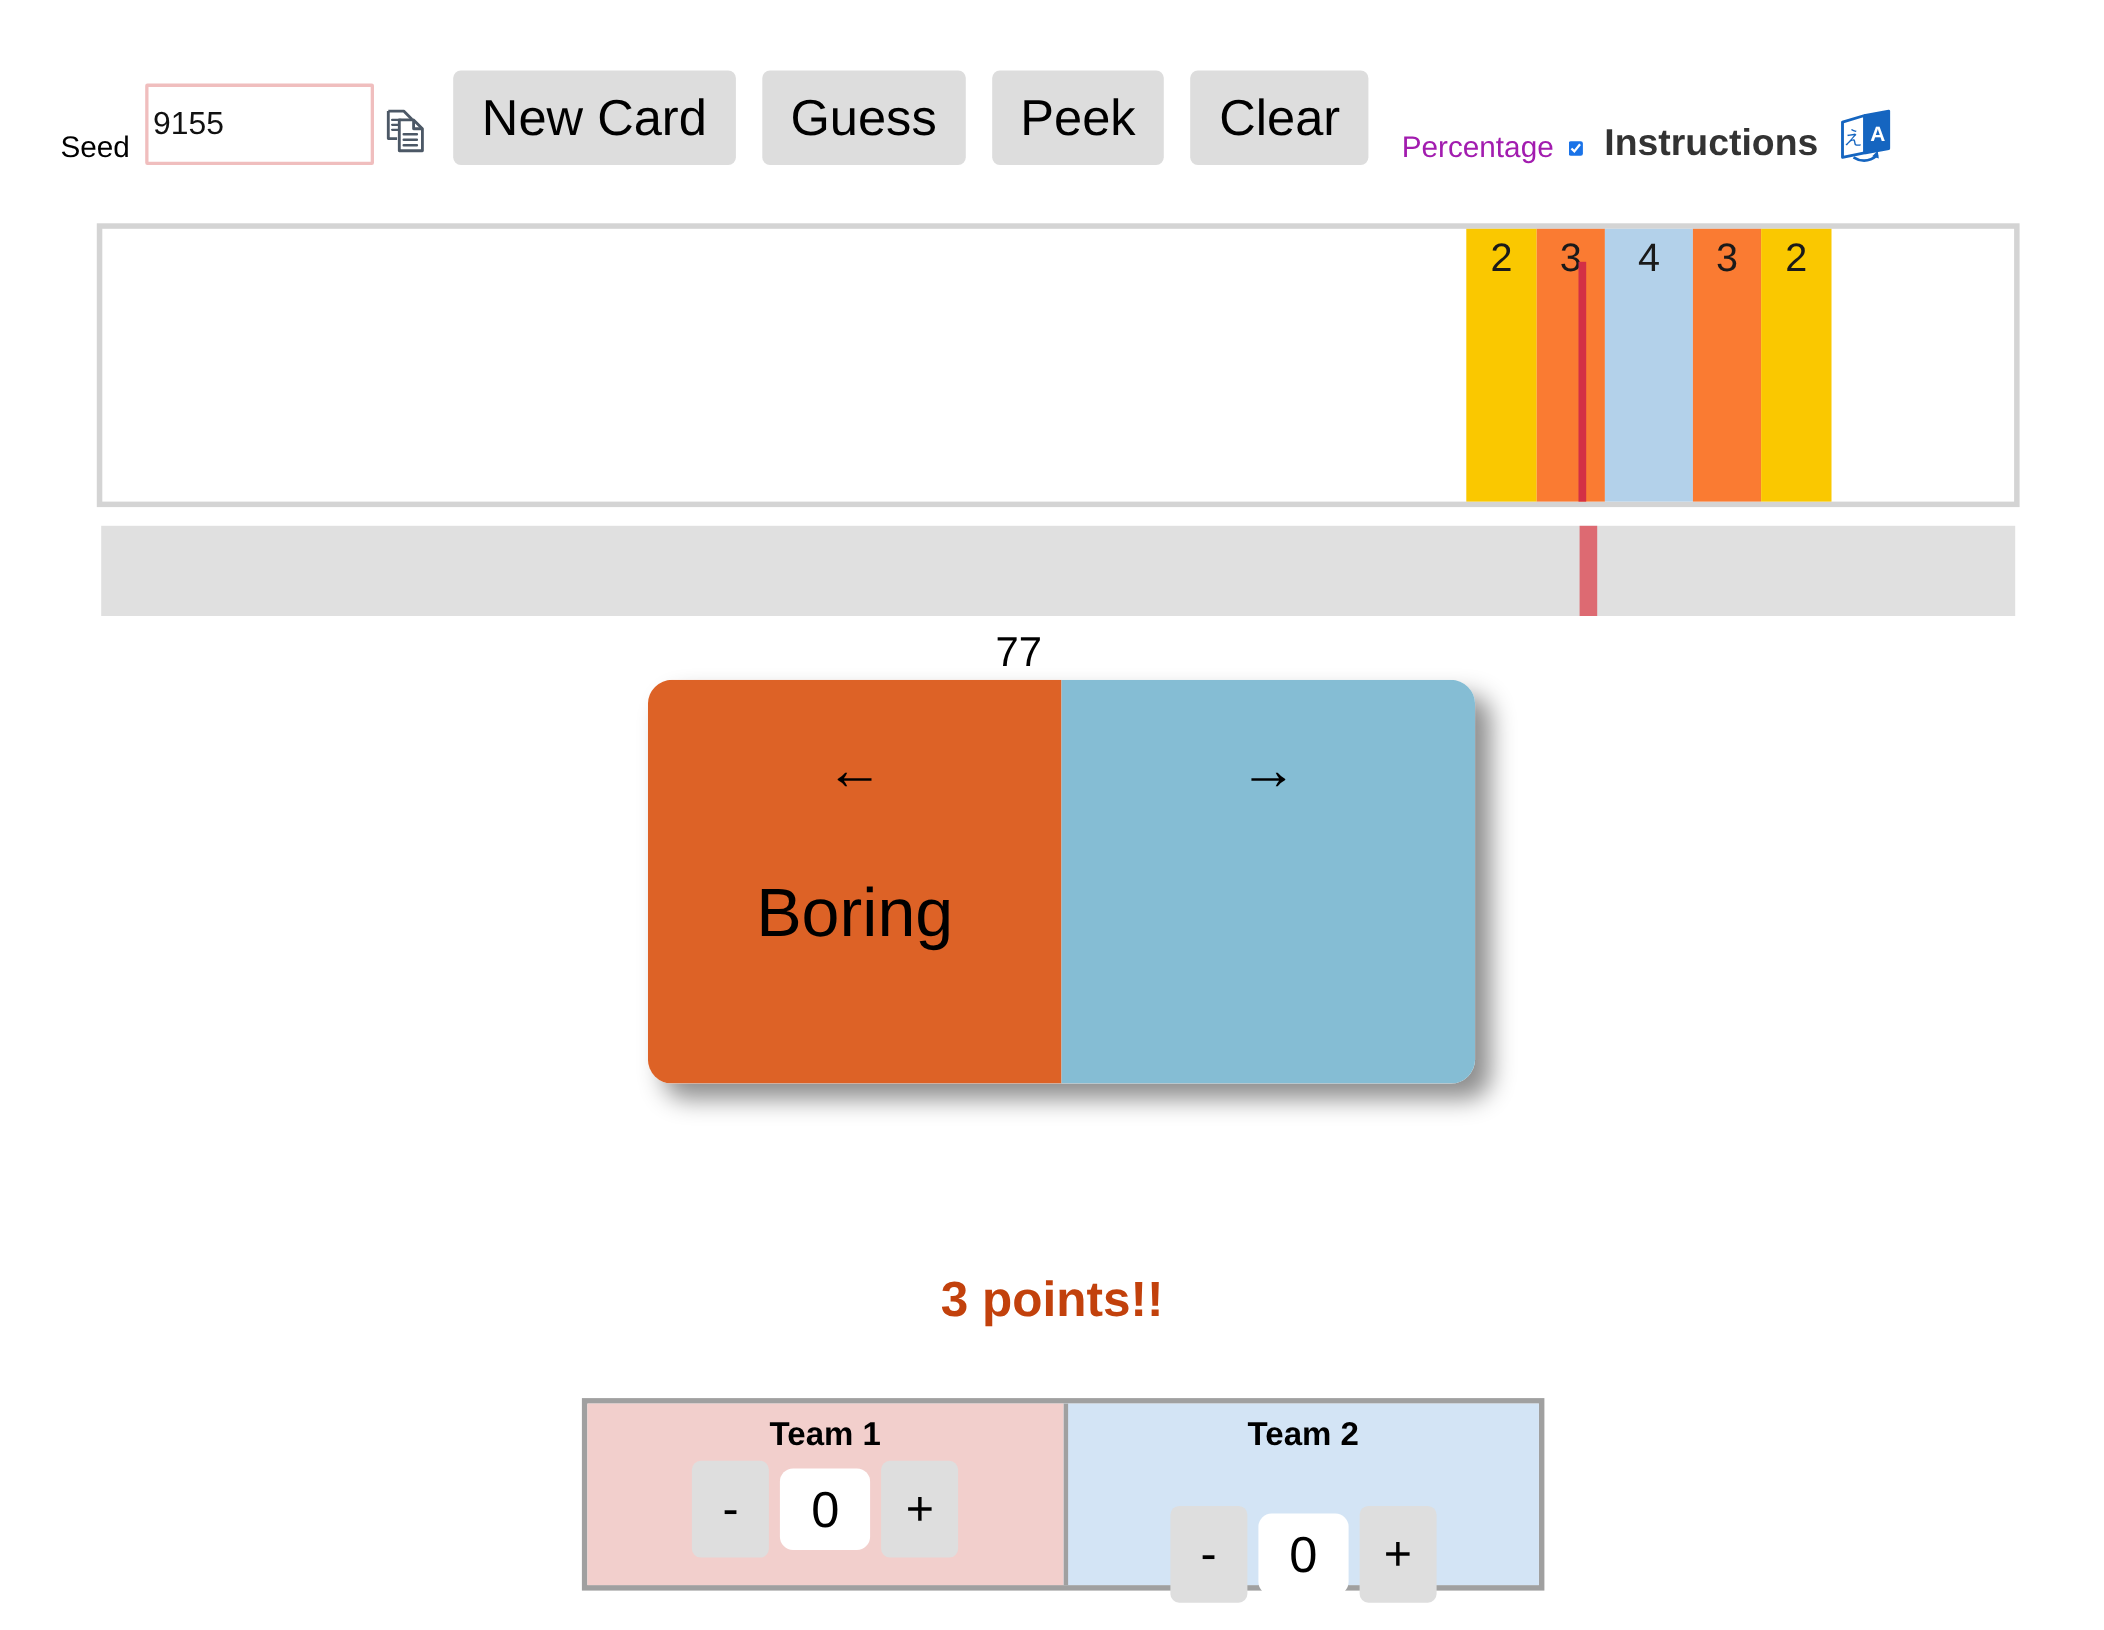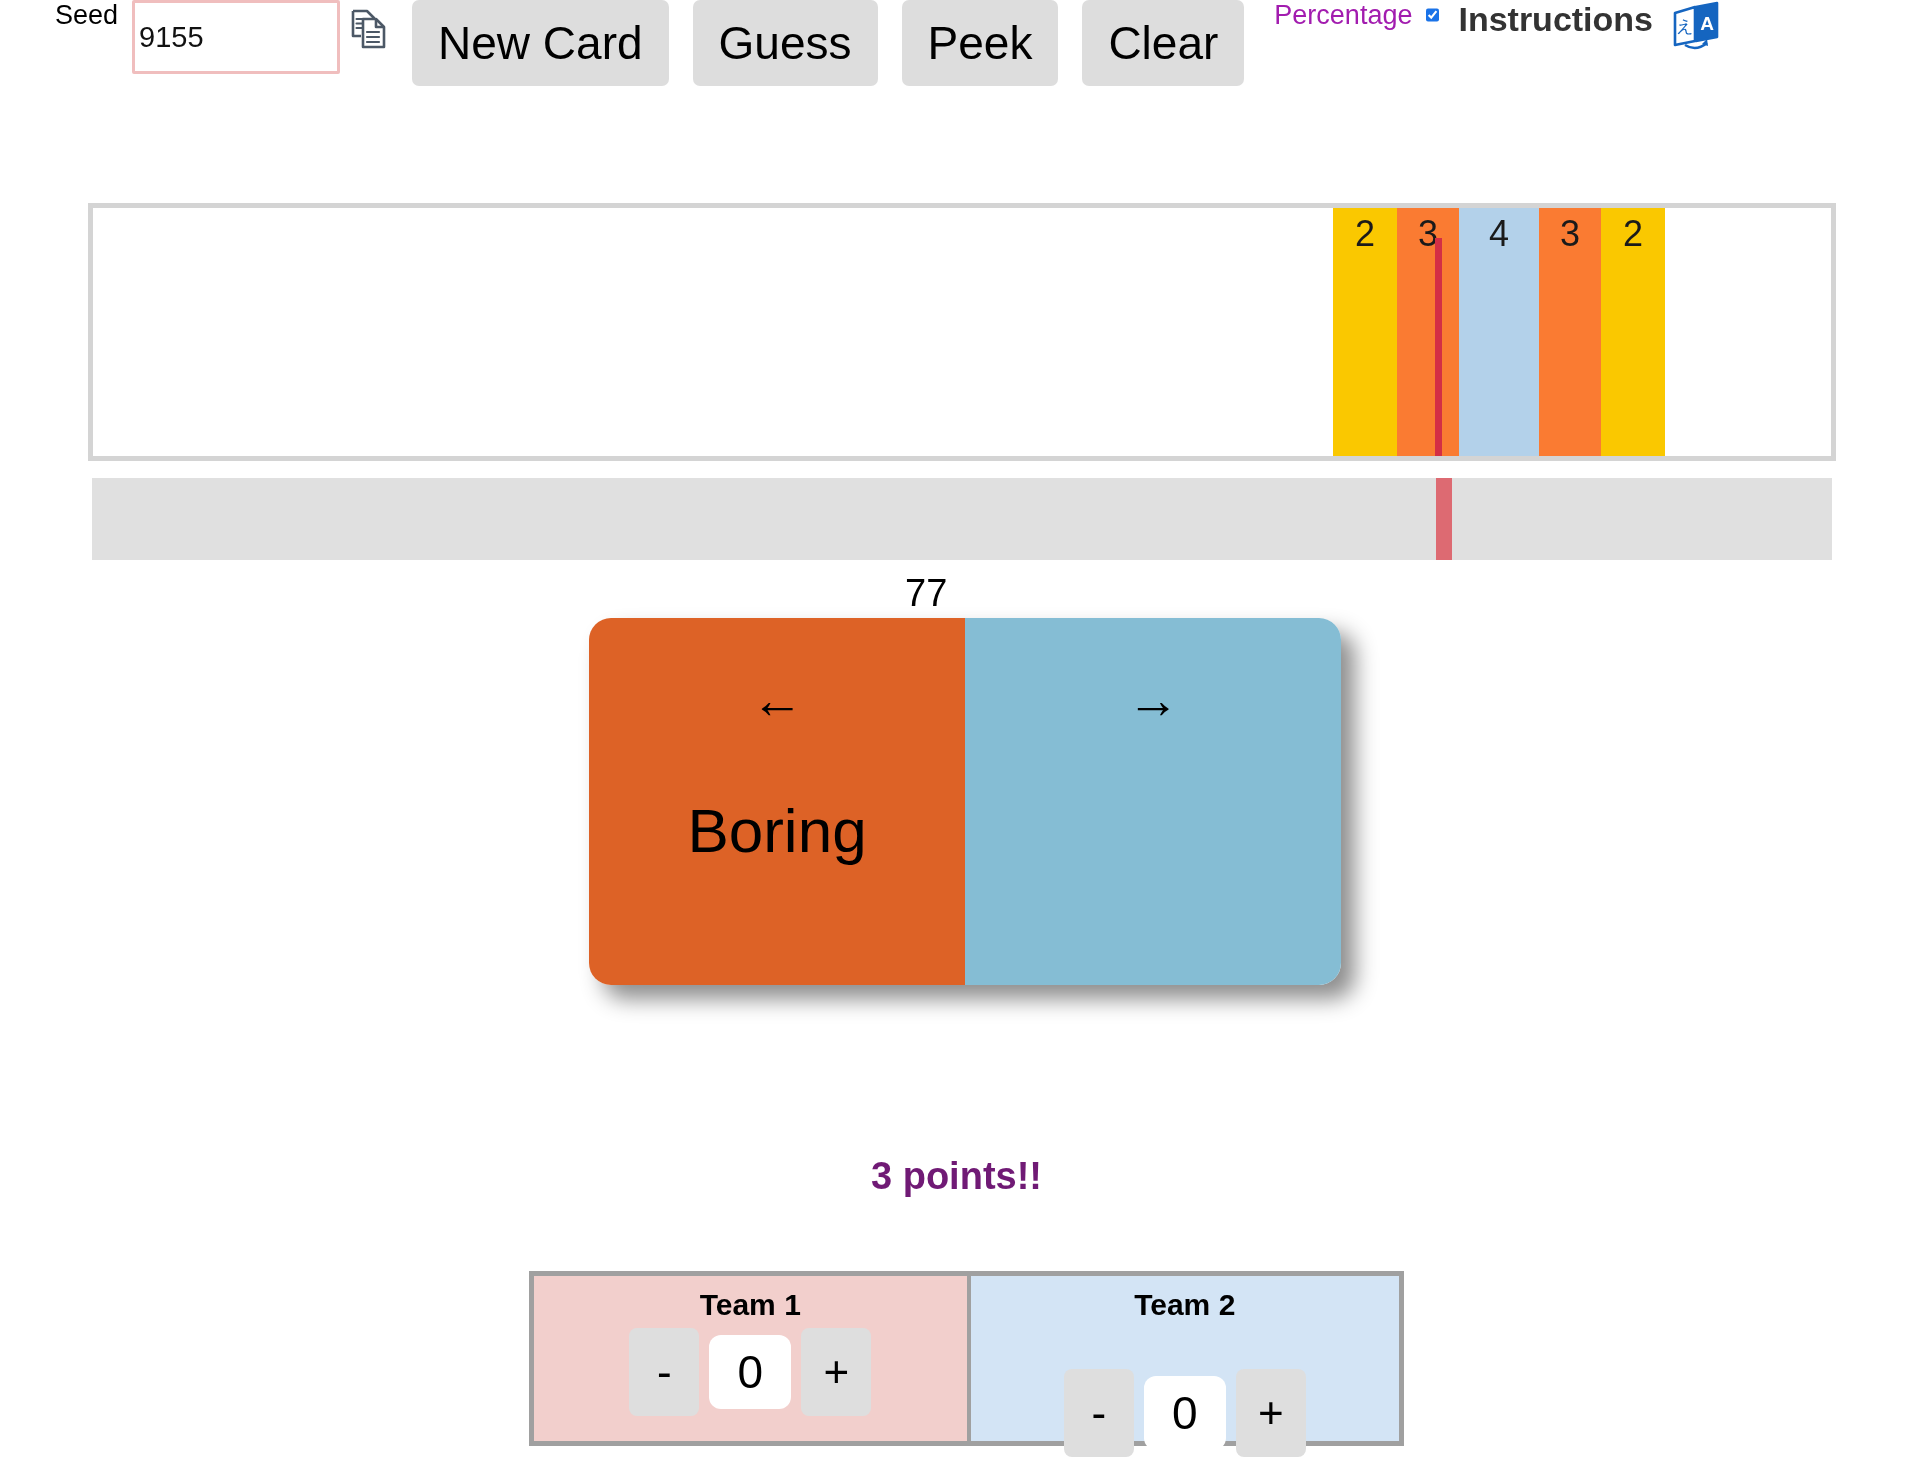--- a/index.html
+++ b/index.html
@@ -10,21 +10,21 @@
     font-family: "Liberation Sans", sans-serif;
     overflow: hidden;
   }
 
   
   #toolbar {
     position: absolute;
     left: 0; top: 0;
     width: 1653px; height: 150px;
     display: flex;
-    align-items: flex-start;
+    align-items: flex-end;
   }
   #seed-label {
     font-size: 27px;
     color: #000;
     margin-left: 55px;
     margin-right: 14px;
     white-space: nowrap;
   }
   #seed-input {
     width: 208px;
@@ -178,23 +178,23 @@
     margin-top: 58px;
     user-select: none;
   }
 
   
   #points-text {
     position: absolute;
     left: 0; top: 1155px;
     width: 1913px;
     text-align: center;
-    font-size: 38px;
+    font-size: 45px;
     font-weight: bold;
-    color: #701a75;
+    color: #c2410c;
   }
 
   
   #scoreboard {
     position: absolute;
     left: 529px; top: 1271px;
     width: 875px; height: 175px;
     border: 5px solid #a0a0a0;
     display: flex;
   }

